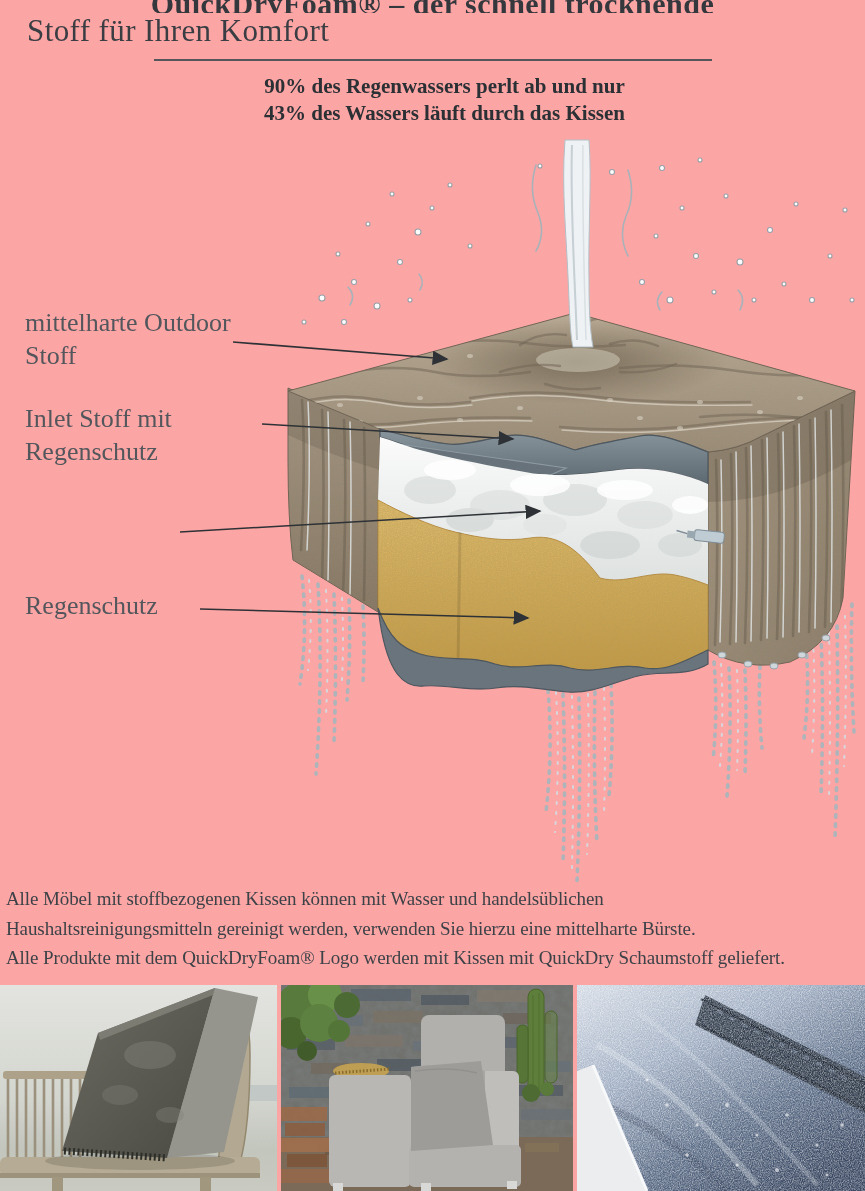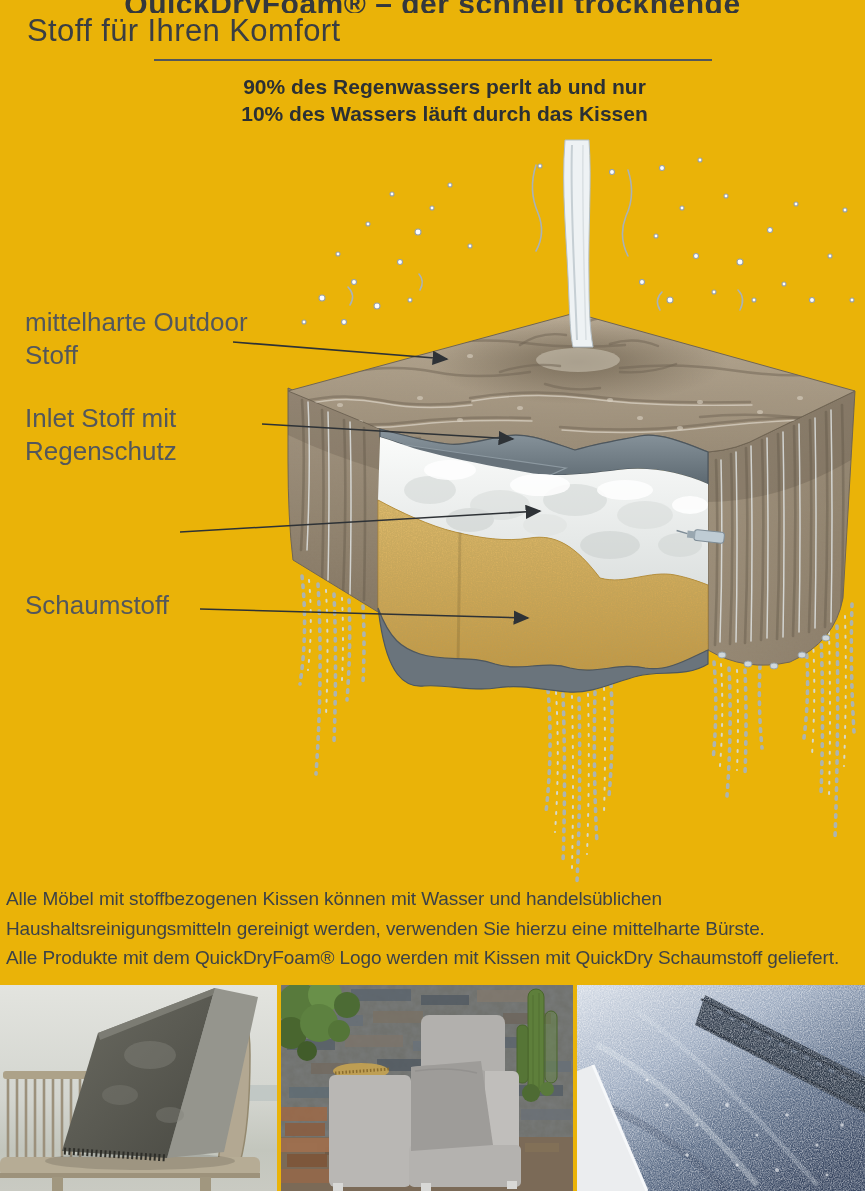--- a/index.html
+++ b/index.html
@@ -1,17 +1,17 @@
 <!DOCTYPE html>
 <html><head>
 <meta charset="utf-8">
 <style>
   html,body{margin:0;padding:0;background:#ffffff;}
-  .page{position:relative;width:865px;height:1191px;background:#eab308;overflow:hidden;
-        font-family:Liberation Sans, sans-serif;color:#3a3e43;}
+  .page{position:relative;width:865px;height:1191px;background:#fca5a5;overflow:hidden;
+        font-family:Liberation Serif, serif;color:#3a3e43;}
   
   .clip-line{position:absolute;top:0;left:0;right:0;height:13px;overflow:hidden;text-align:center;}
   .clip-line span{display:inline-block;font-size:30px;font-weight:600;color:#34383d;margin-top:-21px;letter-spacing:.5px;}
   .title{position:absolute;top:13px;left:0;right:0;margin:0;text-align:left;
          font-size:31px;font-weight:500;color:#3a3e43;letter-spacing:.4px;padding-left:27px;}
   .divider{position:absolute;top:59px;left:154px;width:558px;height:2px;background:#53575b;}
   .subtitle{position:absolute;top:73px;left:0;right:0;text-align:center;
             font-size:21px;line-height:27px;font-weight:700;color:#2b3034;padding-left:24px;}
   .diagram-svg{position:absolute;left:0;top:130px;width:865px;height:760px;pointer-events:none;}
   .layer-label{position:absolute;font-size:26px;line-height:33px;color:#53575c;}
@@ -43,21 +43,21 @@
 
   <div class="clip-line">
     <span>QuickDryFoam® – der schnell trocknende</span>
   </div>
 
   <h1 class="title">Stoff für Ihren Komfort</h1>
   <div class="divider"></div>
 
   <div class="subtitle">
     <div>90% des Regenwassers perlt ab und nur</div>
-    <div>10% des Wassers läuft durch das Kissen</div>
+    <div>43% des Wassers läuft durch das Kissen</div>
   </div>
 
   <svg class="diagram-svg" viewBox="0 130 865 760" aria-hidden="true">
     <defs>
       <linearGradient id="gTop" x1="0" y1="0" x2="0" y2="1">
         <stop offset="0" stop-color="#b8aa94"></stop>
           <stop offset="1" stop-color="#9a8c77"></stop>
       </linearGradient>
       <linearGradient id="gLeft" x1="0" y1="0" x2="0" y2="1">
         <stop offset="0" stop-color="#a39581"></stop>
@@ -316,21 +316,21 @@
     <g>
       <path class="arrow" marker-end="url(#ah)" d="M233,342 L447,359"></path>
       <path class="arrow" marker-end="url(#ah)" d="M262,424 L513,439"></path>
       <path class="arrow" marker-end="url(#ah)" d="M180,532 L540,511"></path>
       <path class="arrow" marker-end="url(#ah)" d="M200,609 L528,618"></path>
     </g>
   </svg>
 
   <div class="layer-label l1">mittelharte Outdoor Stoff</div>
   <div class="layer-label l2">Inlet Stoff mit Regenschutz</div>
-  <div class="layer-label l4">Schaumstoff</div>
+  <div class="layer-label l4">Regenschutz</div>
 
   <div class="care">
     <div>Alle Möbel mit stoffbezogenen Kissen können mit Wasser und handelsüblichen</div>
     <div>Haushaltsreinigungsmitteln gereinigt werden, verwenden Sie hierzu eine mittelharte Bürste.</div>
     <div>Alle Produkte mit dem QuickDryFoam® Logo werden mit Kissen mit QuickDry Schaumstoff geliefert.</div>
   </div>
 
   <div class="photos">
 
     <figure class="photo ph1">

